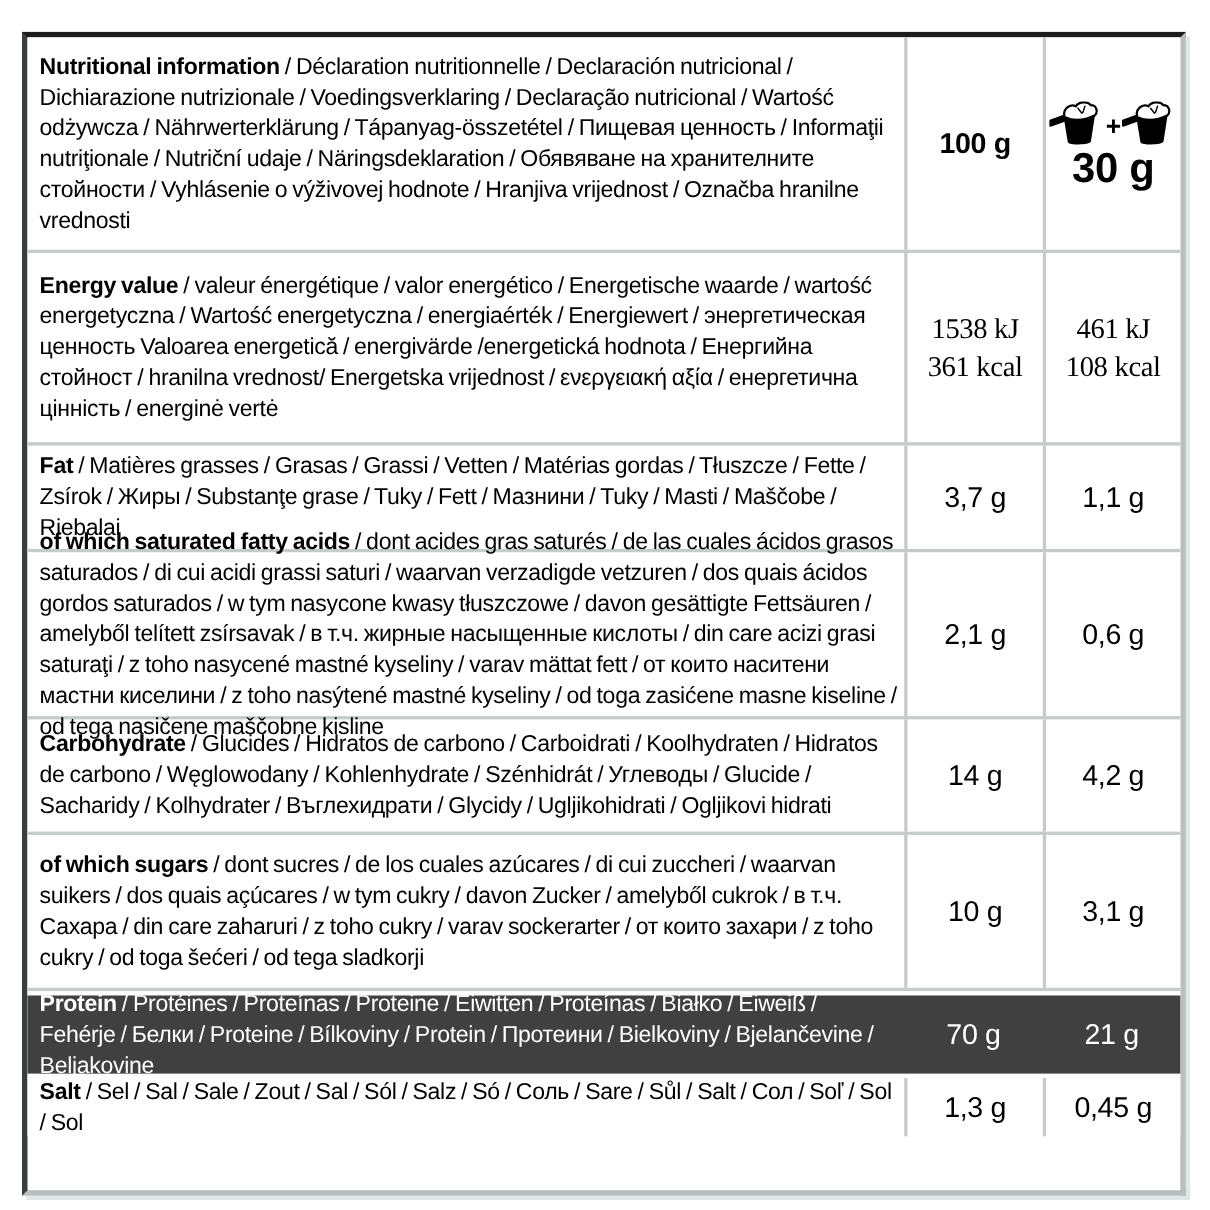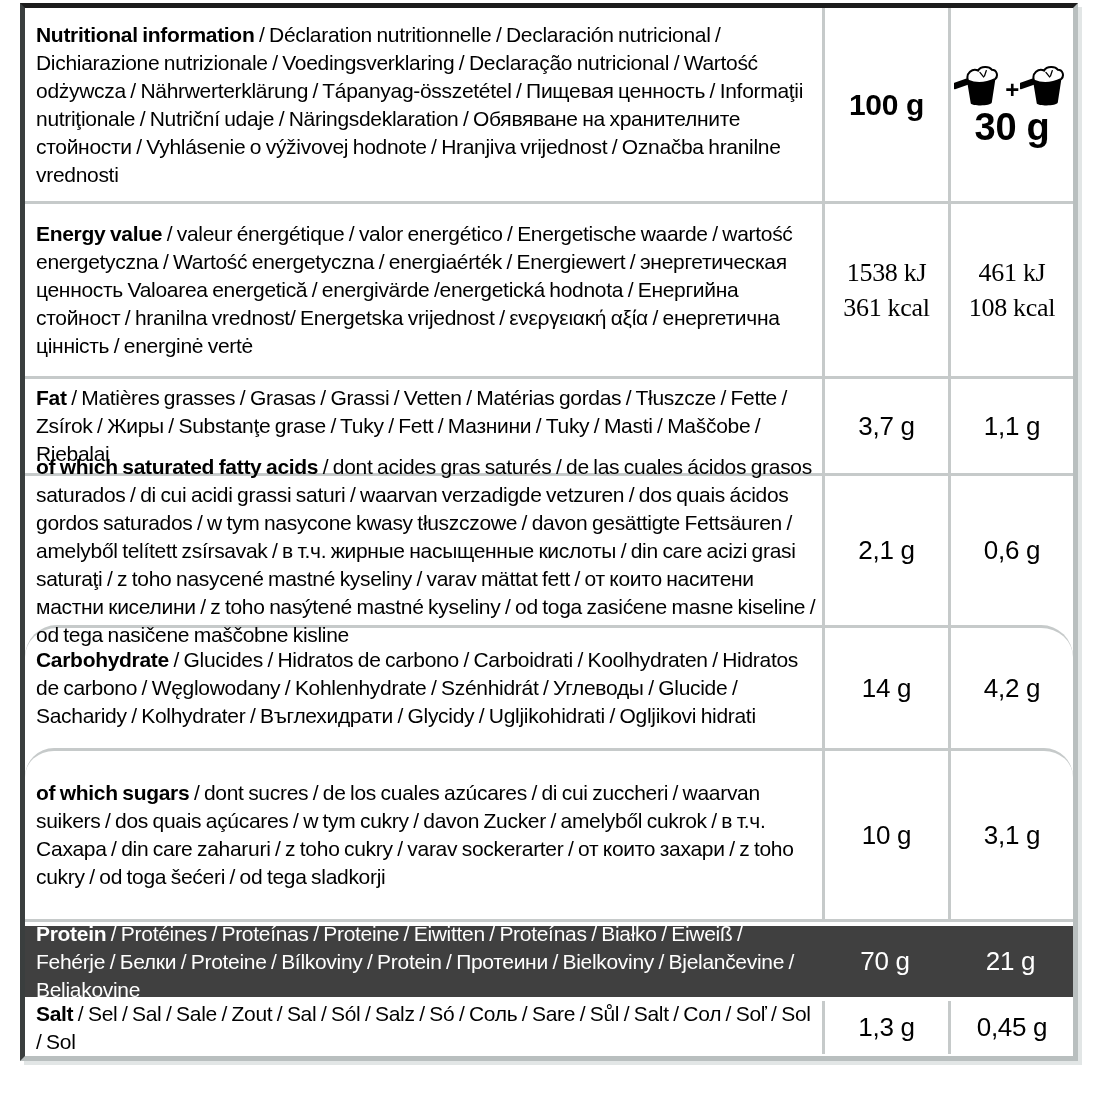--- a/index.html
+++ b/index.html
@@ -1,41 +1,41 @@
 <!DOCTYPE html>
 <html><head>
 <meta charset="utf-8">
 <style>
   html,body{margin:0;padding:0;background:#fff;}
   .sheet{position:relative;width:1100px;height:1100px;background:#ffffff;
          font-family:"Liberation Sans","DejaVu Sans",sans-serif;color:#000;}
-  .ntable{position:absolute;left:20px;top:3px;width:1058px;height:1058px;
+  .ntable{position:absolute;left:20px;top:29px;width:1058px;height:1058px;
           box-sizing:border-box;background:#fff;
           border:5px solid #b9bfbf;border-top-color:#1c1c1c;border-left-color:#3a3e3e;
           box-shadow:4px 4px 0 #e2e6e6;}
   .row{display:flex;box-sizing:border-box;background:#fff;}
   .sep{border-top:3px solid #c6caca;}
   .tcell{box-sizing:border-box;width:797px;padding:4px 6px 4px 11px;
          display:flex;align-items:center;}
   .ttext{font-size:21px;line-height:28px;letter-spacing:-0.3px;word-spacing:-1px;}
   .lead{font-weight:bold;}
   .vcell{box-sizing:border-box;width:126px;border-left:3px solid #c6caca;
          display:flex;flex-direction:column;align-items:center;justify-content:center;
          font-size:26px;letter-spacing:-0.3px;text-align:center;}
   .vcell.last{width:125px;}
   .vline{line-height:35px;font-family:Liberation Serif, serif;}
   .r-header{height:193px;}
   .r-energy{height:175px;}
   .r-fat{height:97px;justify-content:center;}
   .r-sat{height:152px;}
-  .r-carb{height:123px;border-radius:32px;}
-  .r-sugars{height:171px;border-radius:29px;}
+  .r-carb{height:105px;}
+  .r-sugars{height:142px;}
   .r-protein{height:82px;border-top:3px solid #c6caca;padding:4px 0;display:block;}
   .r-salt{height:53px;}
-  .per100-head{font-weight:bold;font-size:30px;}
+  .per100-head{font-weight:bold;font-size:26px;}
   .serving-head{gap:2px;}
   .scoops{display:flex;align-items:center;justify-content:center;}
   .scoop{display:block;}
   .plus{font-weight:bold;font-size:24px;line-height:24px;margin:6px 1px 0 1px;}
   .serving-amount{font-weight:bold;font-size:38px;line-height:34px;}
   .protein-band{display:flex;height:100%;background:#404040;color:#fff;}
   .protein-band .vcell{border-left:none;color:#fff;}
   .protein-band .ttext{color:#fff;}
 </style>
 </head>

